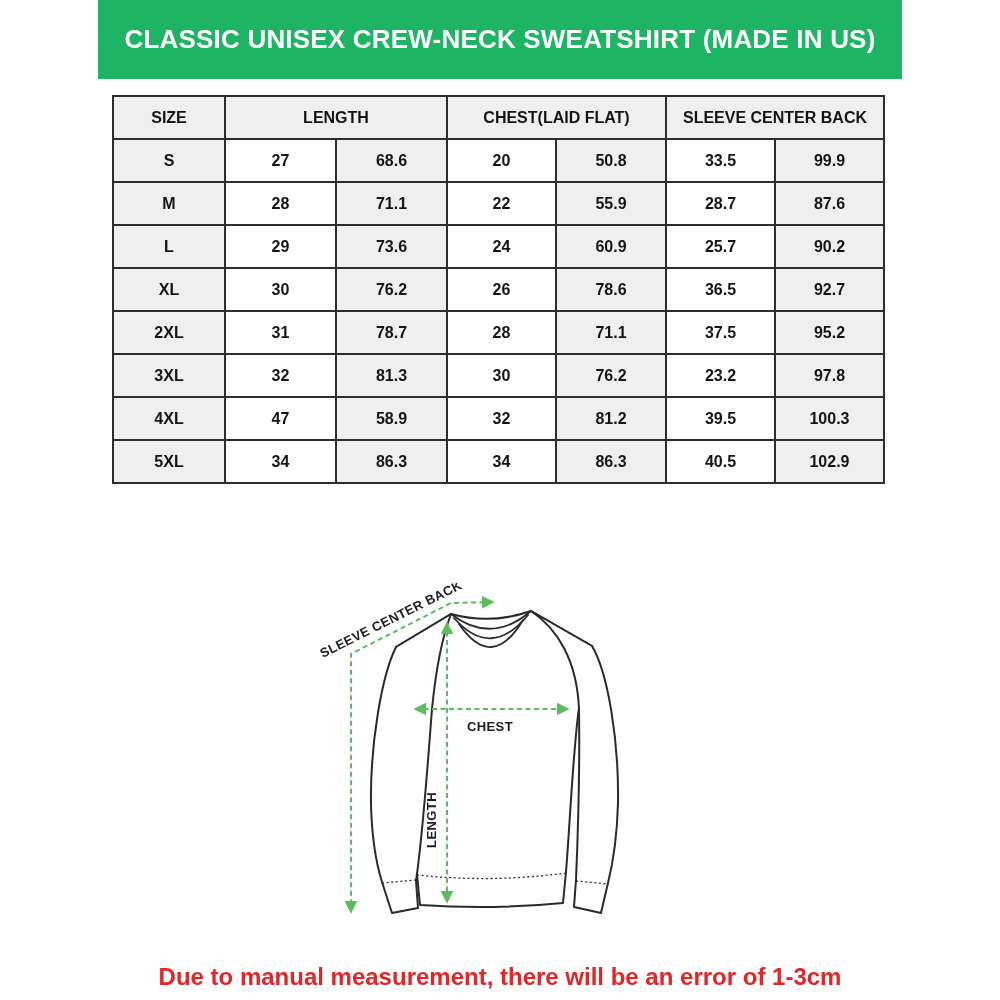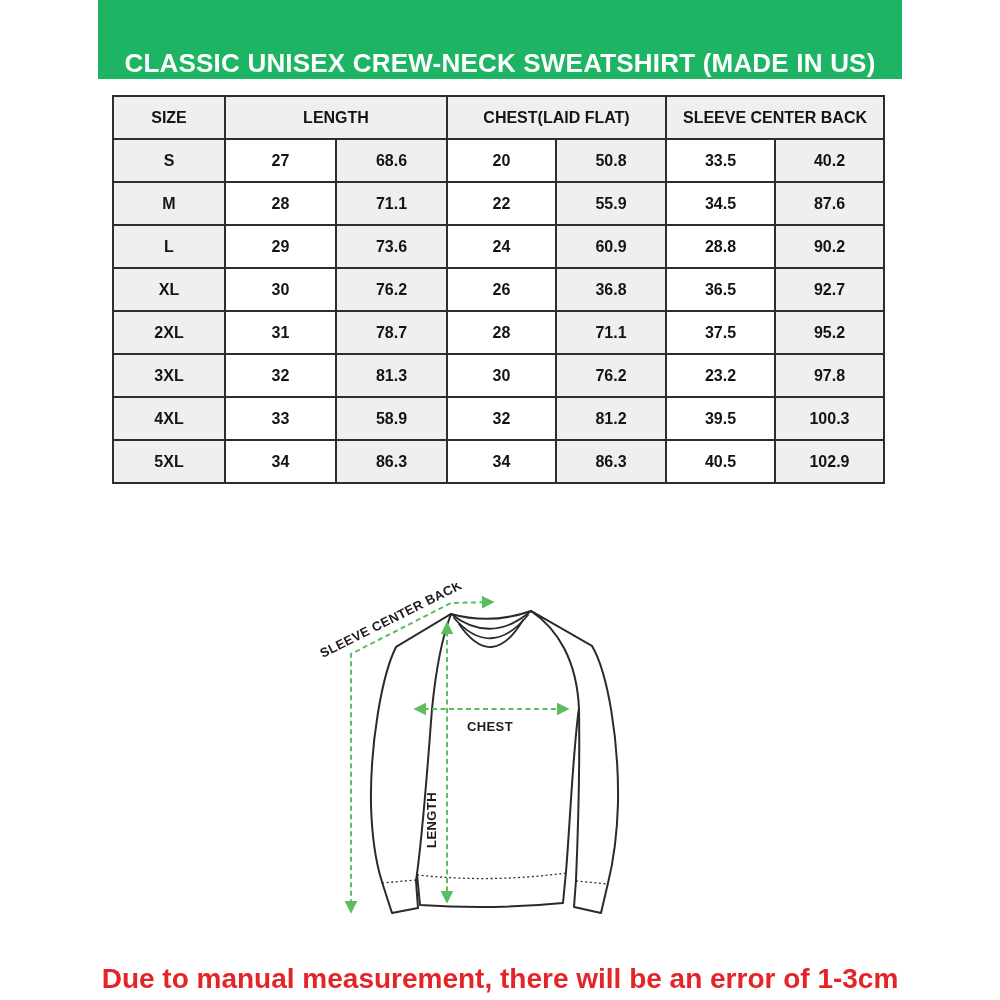--- a/index.html
+++ b/index.html
@@ -3,21 +3,21 @@
 <meta charset="utf-8">
 <style>
   html,body{margin:0;padding:0;}
   .page{
     position:relative;width:1000px;height:1000px;background:#ffffff;
     font-family:"Liberation Sans",sans-serif;overflow:hidden;
   }
   
   .banner{
     position:absolute;left:98px;top:0;width:804px;height:79px;
-    background:#1db563;display:flex;align-items:flex-end;justify-content:center;
+    background:#1db563;display:flex;align-items:center;justify-content:center;
   }
   .banner-title{
     color:#ffffff;font-size:26px;font-weight:bold;letter-spacing:.2px;
     white-space:nowrap;
   }
   
   .size-table{
     position:absolute;left:112px;top:95px;width:771px;
     border-collapse:collapse;table-layout:fixed;
     border:2px solid #4d7c0f;
@@ -33,21 +33,21 @@
   
   .diagram{position:absolute;left:320px;top:583px;width:380px;height:365px;}
   .garment{fill:#ffffff;stroke:#2a2a2a;stroke-width:2;stroke-linejoin:round;stroke-linecap:round;}
   .garment-line{fill:none;stroke:#2a2a2a;stroke-width:1.8;stroke-linecap:round;}
   .seam{fill:none;stroke:#2a2a2a;stroke-width:1.3;stroke-dasharray:2 2.6;}
   .measure{fill:none;stroke:#5bbd5e;stroke-width:2;stroke-dasharray:5 3.5;}
   .dlabel{font-family:"Liberation Sans",sans-serif;font-size:13px;font-weight:bold;fill:#1c1c1c;letter-spacing:.4px;}
   
   .note{
     position:absolute;left:0;top:963px;width:1000px;text-align:center;
-    color:#e42527;font-size:28px;font-weight:bold;
+    color:#e42527;font-size:24px;font-weight:bold;
   }
 </style>
 </head>
 <body>
 
 <div class="page">
 
   <div class="banner">
     <div class="banner-title">CLASSIC UNISEX CREW-NECK SWEATSHIRT (MADE IN US)</div>
   </div>
@@ -71,46 +71,46 @@
       </tr>
     </thead>
     <tbody>
       <tr class="band">
         <td>S</td>
         <td>27</td>
         <td>68.6</td>
         <td>20</td>
         <td>50.8</td>
         <td>33.5</td>
-        <td>40.2</td>
+        <td>99.9</td>
       </tr>
       <tr class="band">
         <td>M</td>
         <td>28</td>
         <td>71.1</td>
         <td>22</td>
         <td>55.9</td>
-        <td>34.5</td>
+        <td>28.7</td>
         <td>87.6</td>
       </tr>
       <tr class="band">
         <td>L</td>
         <td>29</td>
         <td>73.6</td>
         <td>24</td>
         <td>60.9</td>
-        <td>28.8</td>
+        <td>25.7</td>
         <td>90.2</td>
       </tr>
       <tr class="band">
         <td>XL</td>
         <td>30</td>
         <td>76.2</td>
         <td>26</td>
-        <td>36.8</td>
+        <td>78.6</td>
         <td>36.5</td>
         <td>92.7</td>
       </tr>
       <tr class="band">
         <td>2XL</td>
         <td>31</td>
         <td>78.7</td>
         <td>28</td>
         <td>71.1</td>
         <td>37.5</td>
@@ -120,21 +120,21 @@
         <td>3XL</td>
         <td>32</td>
         <td>81.3</td>
         <td>30</td>
         <td>76.2</td>
         <td>23.2</td>
         <td>97.8</td>
       </tr>
       <tr class="band">
         <td>4XL</td>
-        <td>33</td>
+        <td>47</td>
         <td>58.9</td>
         <td>32</td>
         <td>81.2</td>
         <td>39.5</td>
         <td>100.3</td>
       </tr>
       <tr class="band">
         <td>5XL</td>
         <td>34</td>
         <td>86.3</td>

